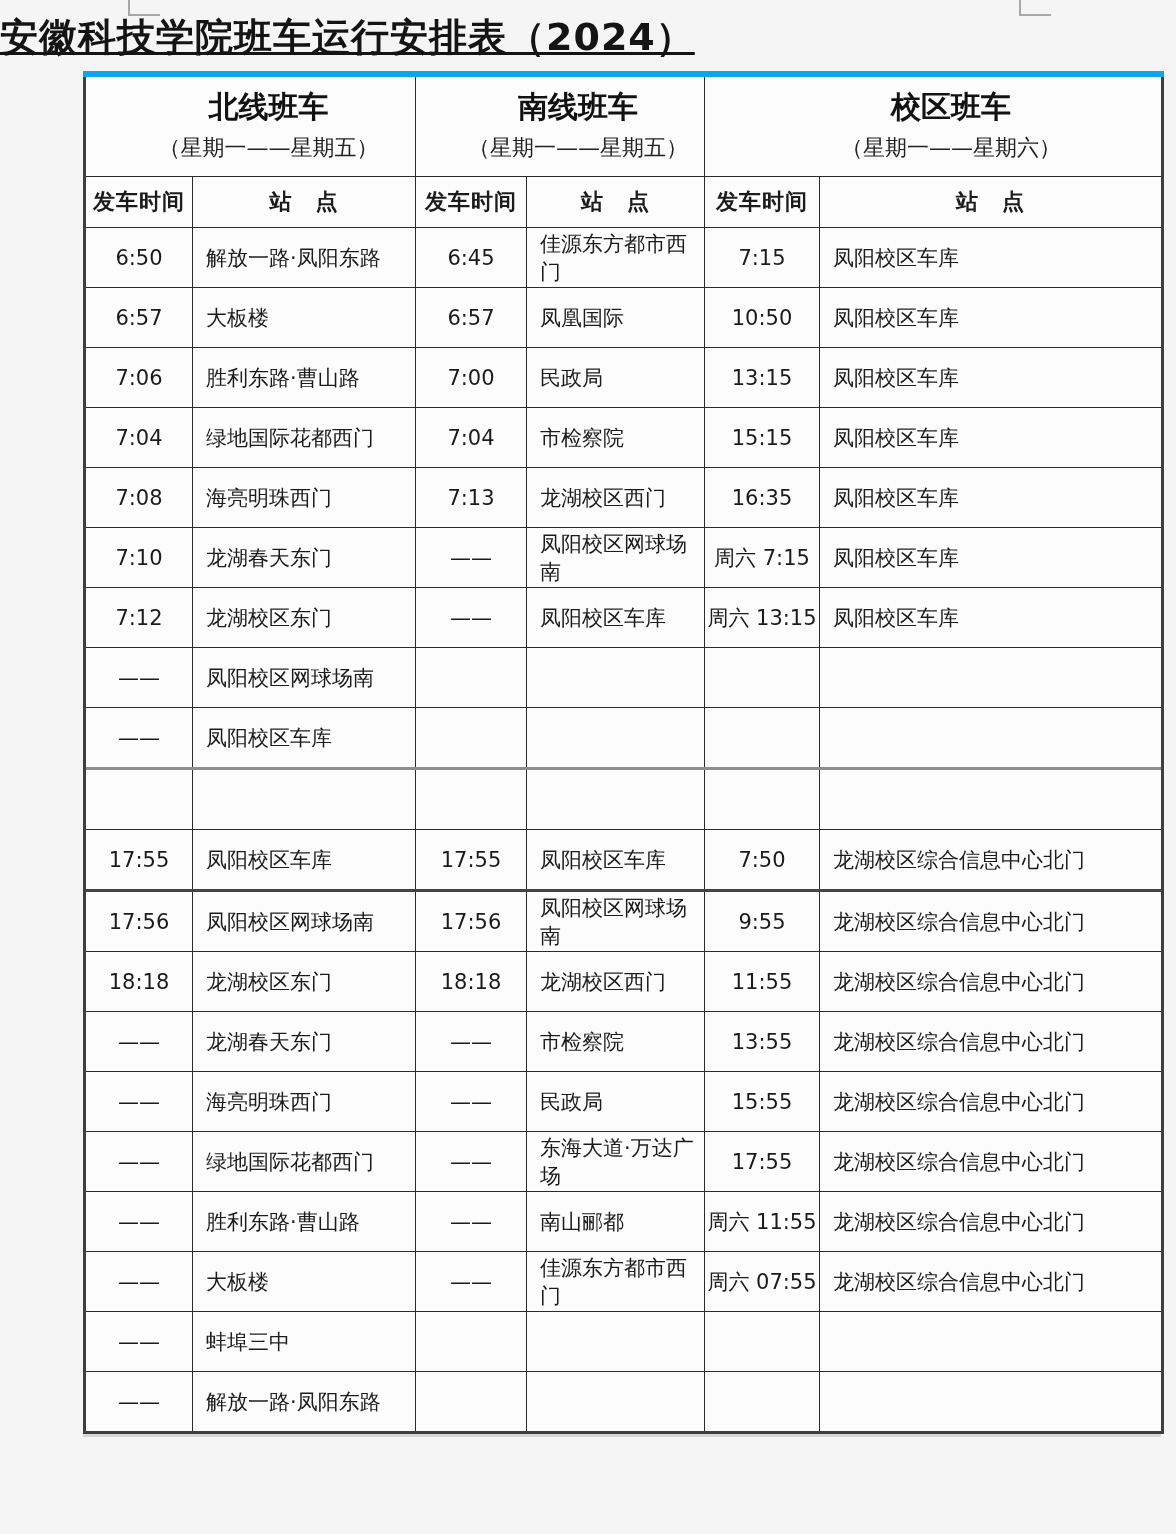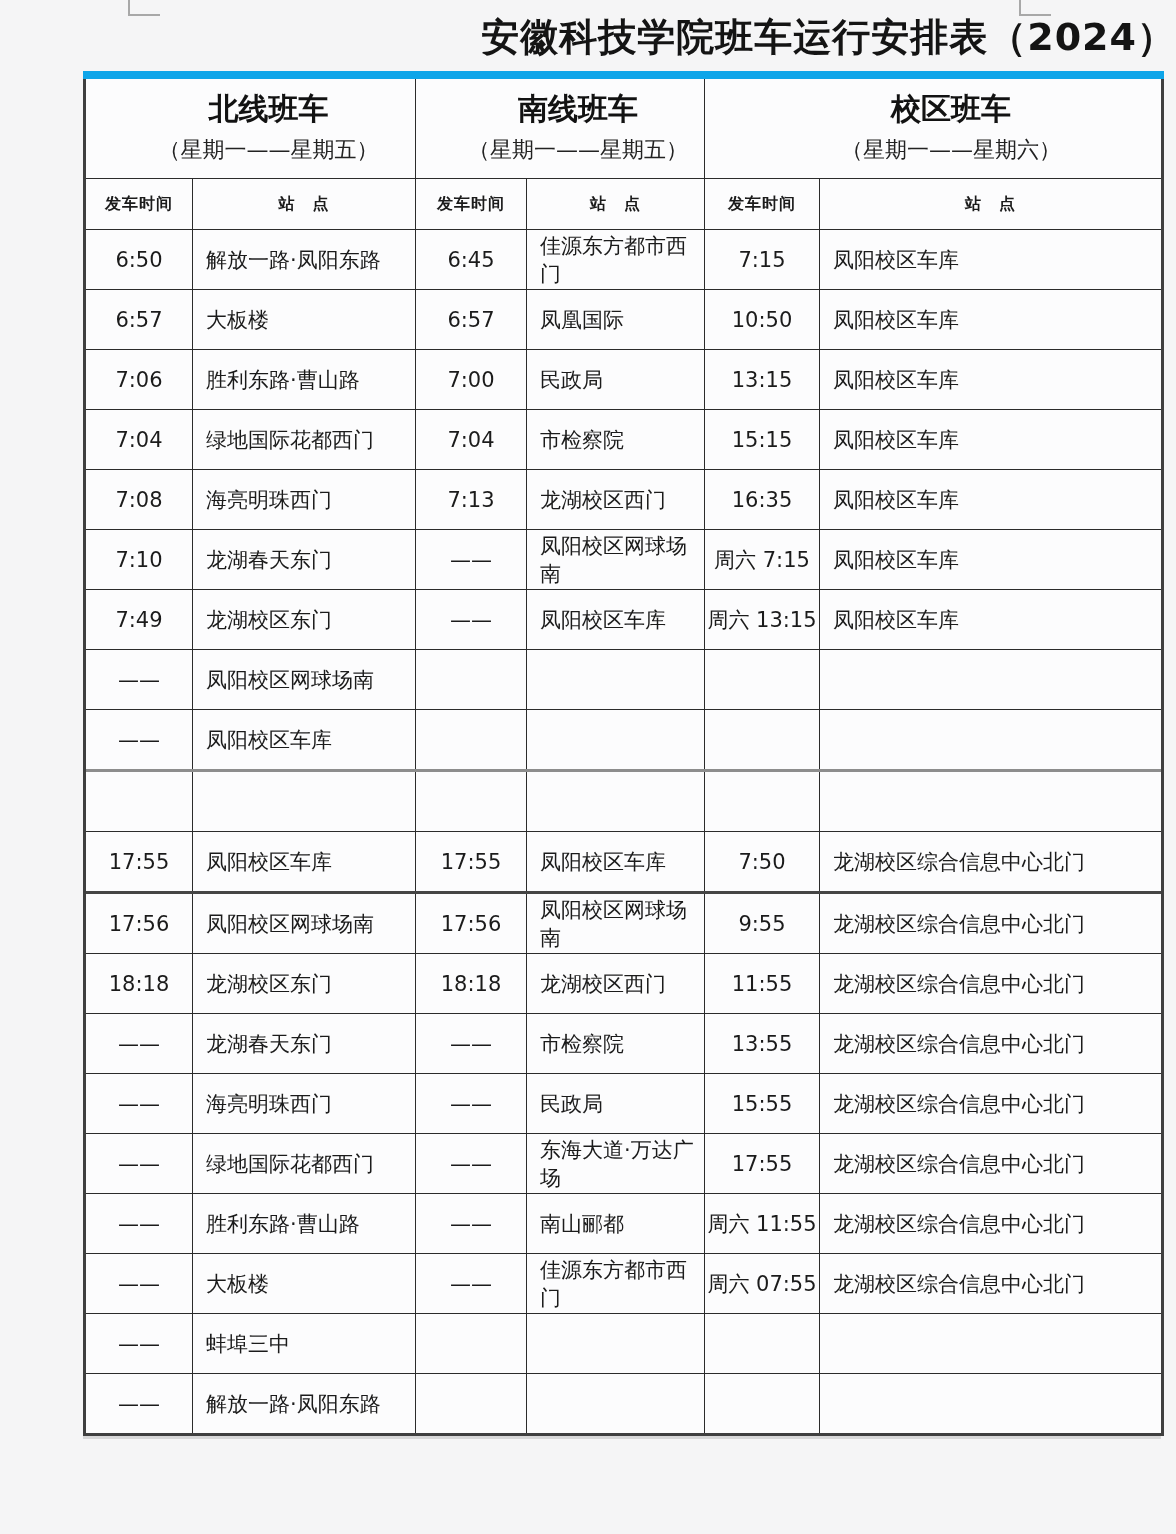--- a/index.html
+++ b/index.html
@@ -24,26 +24,27 @@
     border-bottom: 2px solid #a8a8a8;
   }
   .corner-mark.tl { left: 128px; top: 0; }
   .corner-mark.tr { left: 1019px; top: 0; }
 
   .page-title {
     position: absolute;
     left: 0;
     top: 12px;
     width: 1176px;
-    text-align: right;
+    text-align: left;
     font-size: 38px;
     font-weight: 700;
     letter-spacing: 1px;
     color: #141414;
     white-space: nowrap;
+    text-decoration: underline;
   }
 
   .schedule-wrap {
     position: absolute;
     left: 83px;
     top: 71px;
     width: 1078px;
     box-shadow: 0 3px 0 rgba(0,0,0,0.12);
   }
   table.schedule {
@@ -62,31 +63,31 @@
   table.schedule th, table.schedule td {
     border: 1.5px solid #2b2b2b;
     padding: 0;
     vertical-align: middle;
     background: #fcfcfd;
   }
   
   table.schedule { border: 3px solid #4f4f4f; }
   table.schedule tr > *:first-child { border-left: 3px solid #3f3f3f; }
   table.schedule tr > *:last-child { border-right: 3px solid #3f3f3f; }
-  table.schedule thead tr:first-child > * { border-top: 8px solid #0ea5e9; padding-left: 36px; }
+  table.schedule thead tr:first-child > * { border-top: 6px solid #0ea5e9; padding-left: 36px; }
   table.schedule tbody tr:last-child > * { border-bottom: 3px solid #3f3f3f; }
 
   thead th { font-weight: 700; text-align: center; }
   tr.group-row th { height: 99px; }
   .group-name { font-size: 30px; line-height: 34px; color: #121212; }
   .group-days { font-size: 22px; font-weight: 400; margin-top: 9px; color: #222; }
 
   tr.colhead-row th {
     height: 50px;
-    font-size: 16px;
+    font-size: 22px;
     letter-spacing: 1px;
   }
 
   tbody td { height: 59px; font-size: 21px; }
   tbody td.time { text-align: center; }
   tbody td.station { text-align: left; padding-left: 13px; }
 
   
   tbody tr:nth-child(10) > td { border-top: 3px solid #8d8d8d; }
   tbody tr:nth-child(12) > td { border-top: 3px solid #454545; }
@@ -176,21 +177,21 @@
         </tr>
         <tr>
           <td class="time">7:10</td>
           <td class="station">龙湖春天东门</td>
           <td class="time">——</td>
           <td class="station">凤阳校区网球场南</td>
           <td class="time">周六 7:15</td>
           <td class="station">凤阳校区车库</td>
         </tr>
         <tr>
-          <td class="time">7:49</td>
+          <td class="time">7:12</td>
           <td class="station">龙湖校区东门</td>
           <td class="time">——</td>
           <td class="station">凤阳校区车库</td>
           <td class="time">周六 13:15</td>
           <td class="station">凤阳校区车库</td>
         </tr>
         <tr>
           <td class="time">——</td>
           <td class="station">凤阳校区网球场南</td>
           <td class="time"></td>

